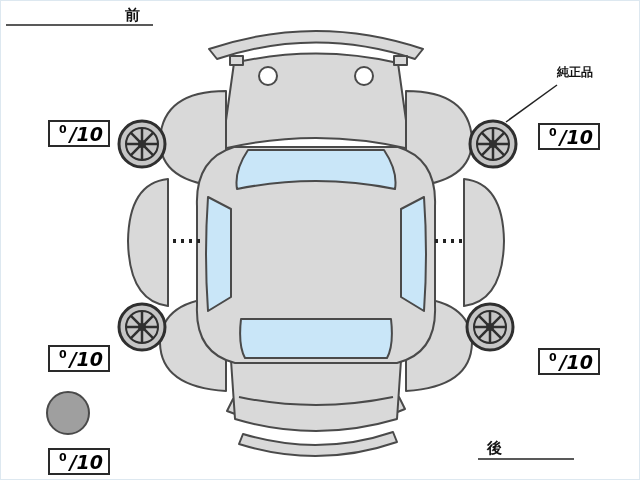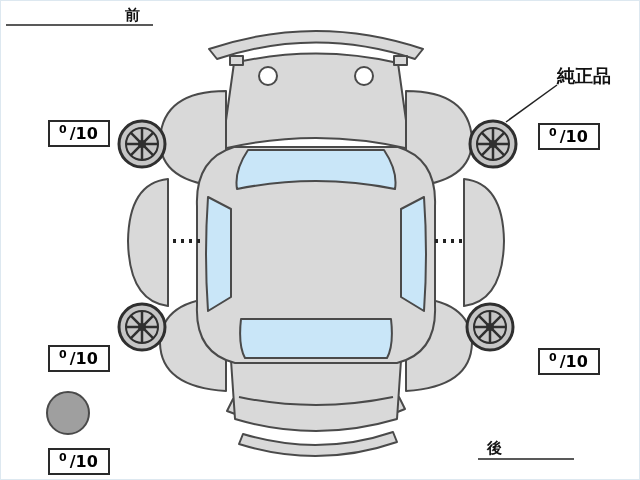--- a/index.html
+++ b/index.html
@@ -5,28 +5,28 @@
   * { margin:0; padding:0; box-sizing:border-box; }
   html,body { background:#fff; font-family:"DejaVu Sans", sans-serif; }
   .stage {
     position:relative; width:640px; height:480px; background:#ffffff;
     overflow:hidden; border:1px solid #dde8f0;
   }
   .stage svg { position:absolute; left:0; top:0; }
   .label { position:absolute; font-weight:bold; color:#111; white-space:nowrap; }
   .label-front   { left:124px; top:5px;  font-size:15px; }
   .label-rear    { left:486px; top:438px; font-size:15px; }
-  .label-genuine { left:556px; top:63px; font-size:18px; }
+  .label-genuine { left:556px; top:63px; font-size:12px; }
   .score-box {
     position:absolute; width:62px; height:27px; background:#fff;
     border:2px solid #2a2a2a; display:flex; align-items:center;
     padding-left:9px; gap:3px;
   }
   .score-num { font-size:11px; font-weight:bold; display:inline-block; transform:translateY(-4px); }
-  .score-den { font-size:16px; font-weight:bold; display:inline-block; }
+  .score-den { font-size:19px; font-weight:bold; font-style:italic; display:inline-block; }
   .pos-fl { left:47px;  top:119px; }
   .pos-fr { left:537px; top:122px; }
   .pos-rl { left:47px;  top:344px; }
   .pos-rr { left:537px; top:347px; }
   .pos-sp { left:47px;  top:447px; }
 </style>
 </head>
 <body>
 
 <div class="stage">

